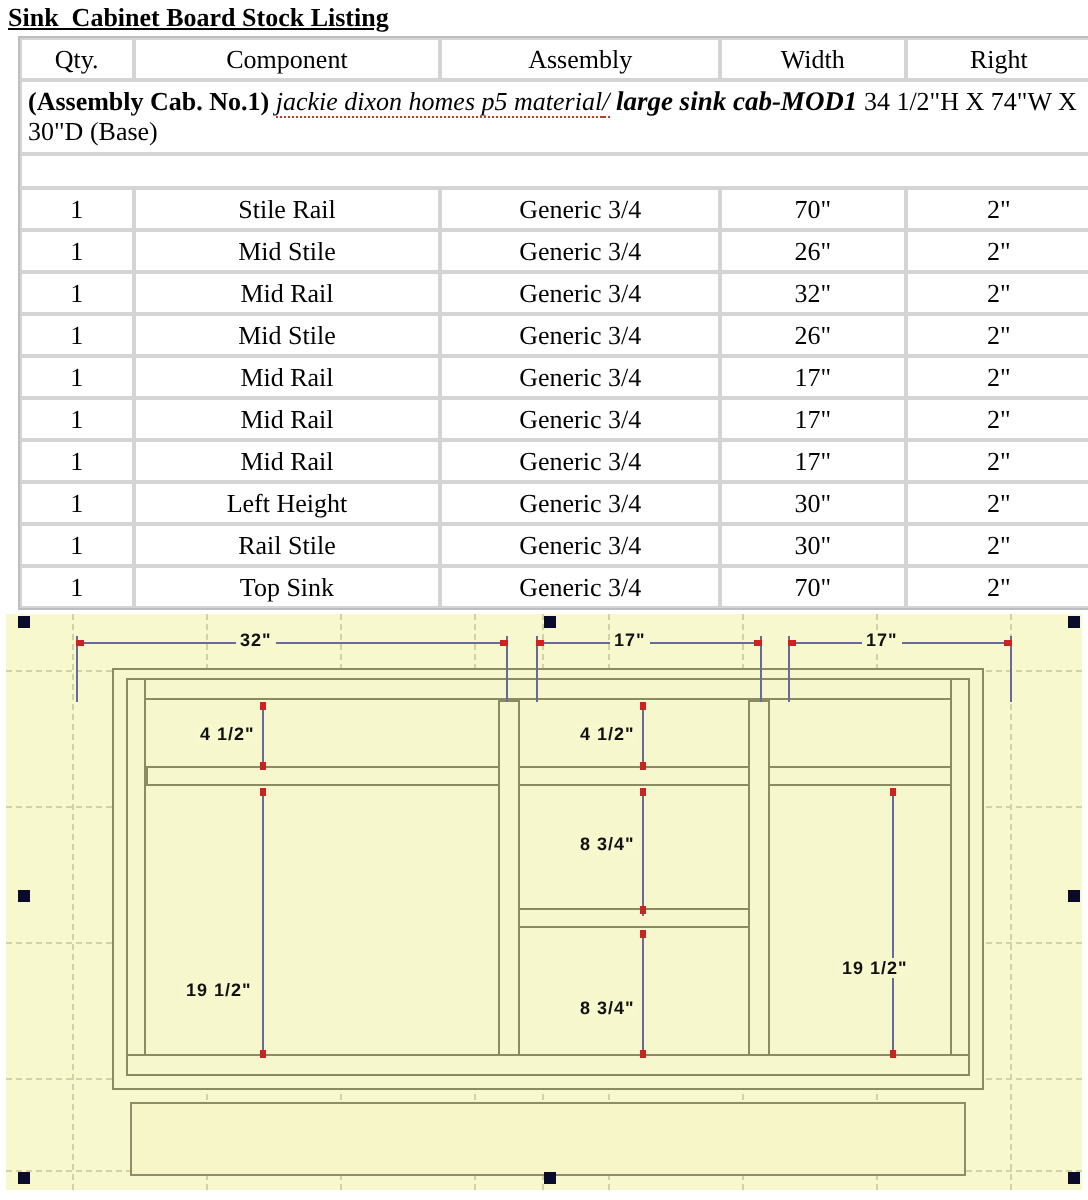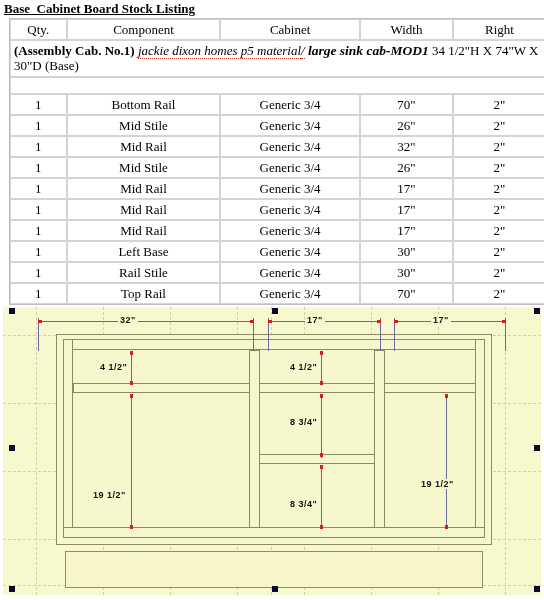--- a/index.html
+++ b/index.html
@@ -163,51 +163,51 @@
   .handle {
     position: absolute;
     width: 6px;
     height: 6px;
     background: #0a0a2a;
   }
 </style>
 </head>
 <body>
 
-<div class="doc-title">Base  Cabinet Board Stock Listing</div>
+<div class="doc-title">Sink  Cabinet Board Stock Listing</div>
 
 <table class="stock-table">
   <colgroup>
     <col class="col-qty">
       <col class="col-comp">
       <col class="col-mat">
       <col class="col-hgt">
       <col class="col-wid">
   </colgroup>
   <thead>
     <tr>
       <th>Qty.</th>
       <th>Component</th>
-      <th>Cabinet</th>
+      <th>Assembly</th>
       <th>Width</th>
       <th>Right</th>
     </tr>
   </thead>
   <tbody>
     <tr class="assembly-row">
       <td colspan="5"><span class="a-bold">(Assembly Cab. No.1)</span><span class="a-plain"> </span><span class="a-ital">jackie dixon homes p5 material</span><span class="a-ital">/</span><span class="a-plain"> </span><span class="a-bi">large sink cab-MOD1</span><span class="a-plain">  </span><span class="a-plain">34 1/2"H X 74"W X 30"D</span><span class="a-plain">  </span><span class="a-plain">(Base)</span></td>
     </tr>
     <tr class="spacer-row">
       <td colspan="5"></td>
     </tr>
   </tbody>
   <tbody id="rows-body">
       <tr class="data-row">
         <td>1</td>
-        <td>Bottom Rail</td>
+        <td>Stile Rail</td>
         <td>Generic 3/4</td>
         <td>70"</td>
         <td>2"</td>
       </tr>
       <tr class="data-row">
         <td>1</td>
         <td>Mid Stile</td>
         <td>Generic 3/4</td>
         <td>26"</td>
         <td>2"</td>
@@ -242,35 +242,35 @@
       </tr>
       <tr class="data-row">
         <td>1</td>
         <td>Mid Rail</td>
         <td>Generic 3/4</td>
         <td>17"</td>
         <td>2"</td>
       </tr>
       <tr class="data-row">
         <td>1</td>
-        <td>Left Base</td>
+        <td>Left Height</td>
         <td>Generic 3/4</td>
         <td>30"</td>
         <td>2"</td>
       </tr>
       <tr class="data-row">
         <td>1</td>
         <td>Rail Stile</td>
         <td>Generic 3/4</td>
         <td>30"</td>
         <td>2"</td>
       </tr>
       <tr class="data-row">
         <td>1</td>
-        <td>Top Rail</td>
+        <td>Top Sink</td>
         <td>Generic 3/4</td>
         <td>70"</td>
         <td>2"</td>
       </tr>
     </tbody>
 </table>
 
 <div class="canvas-wrap">
 
   <div class="vgrid" style="left:33px"></div>

